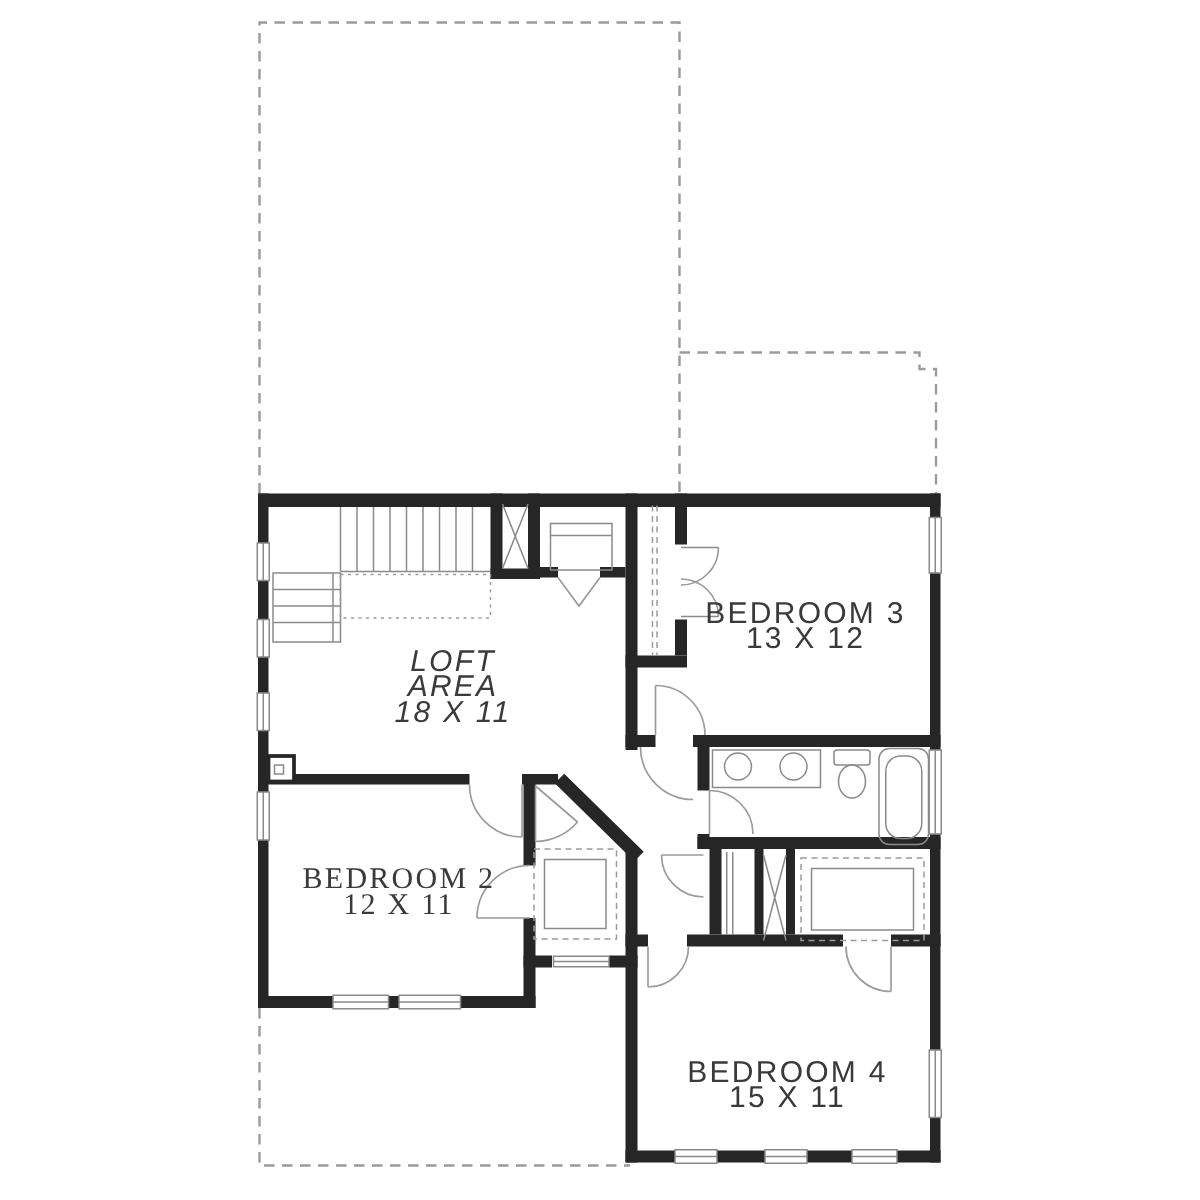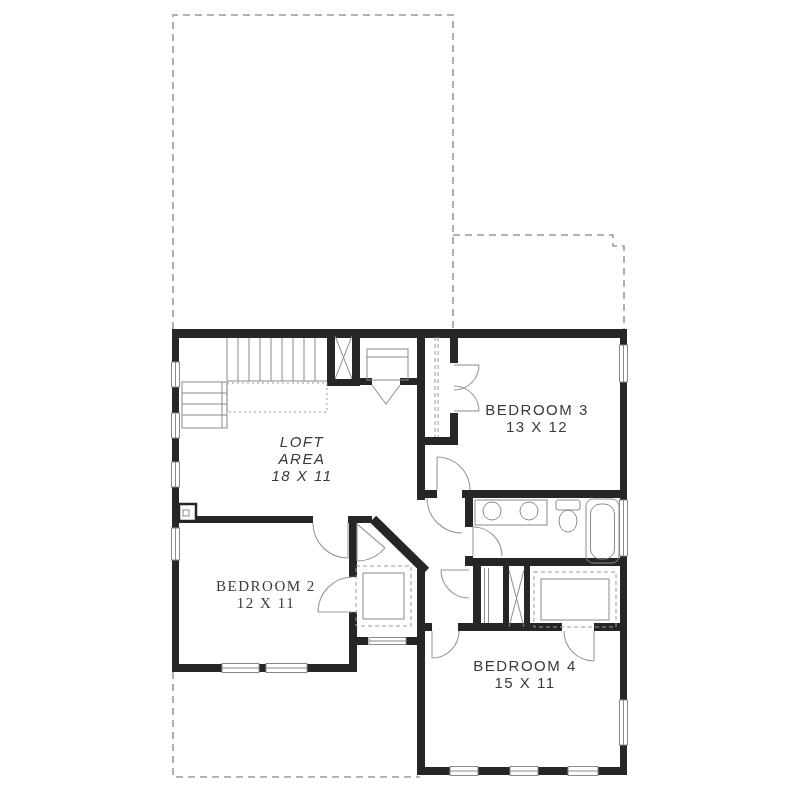--- a/index.html
+++ b/index.html
@@ -12,21 +12,21 @@
   .wall{fill:var(--wall);stroke:none;}
   .wallstroke{stroke:var(--wall);stroke-width:9;fill:none;}
   .thin{stroke:var(--line);stroke-width:1;fill:none;}
   .door{stroke:var(--door);stroke-width:1.1;fill:none;}
   .dash{stroke:var(--dash);stroke-width:1.6;fill:none;stroke-dasharray:7 5;}
   .dashthin{stroke:var(--dash);stroke-width:1;fill:none;stroke-dasharray:4 3;}
   .dot{stroke:var(--dash);stroke-width:1;fill:none;stroke-dasharray:2 3;}
   .win{fill:#fff;stroke:var(--line);stroke-width:1;}
   .boxed{stroke:var(--wall);stroke-width:2.5;fill:#fff;}
   .roomlabel{position:absolute;width:150px;text-align:center;color:var(--text);
-             font-size:15px;line-height:17px;letter-spacing:1.5px;}
+             font-size:20px;line-height:17px;letter-spacing:1.5px;}
 </style>
 </head>
 <body>
 
 <div class="stage">
 <svg width="800" height="800" viewBox="0 0 800 800">
 
   <g>
     <path class="dash" d="M173 329 L173 15 L453 15 L453 329"></path>
     <path class="dash" d="M453 235 L613 235 L613 246 L624 246 L624 329"></path>
@@ -202,17 +202,17 @@
   <div>18 X 11</div>
 </div>
 <div class="roomlabel" style="left:462px;top:401px;">
   <div>BEDROOM 3</div>
   <div>13 X 12</div>
 </div>
 <div class="roomlabel" style="left:191px;top:578px;font-family:Liberation Serif, serif;">
   <div>BEDROOM 2</div>
   <div>12 X 11</div>
 </div>
-<div class="roomlabel" style="left:450px;top:657px;">
+<div class="roomlabel" style="left:450px;top:707px;">
   <div>BEDROOM 4</div>
   <div>15 X 11</div>
 </div>
 
 </div>
 </body></html>

